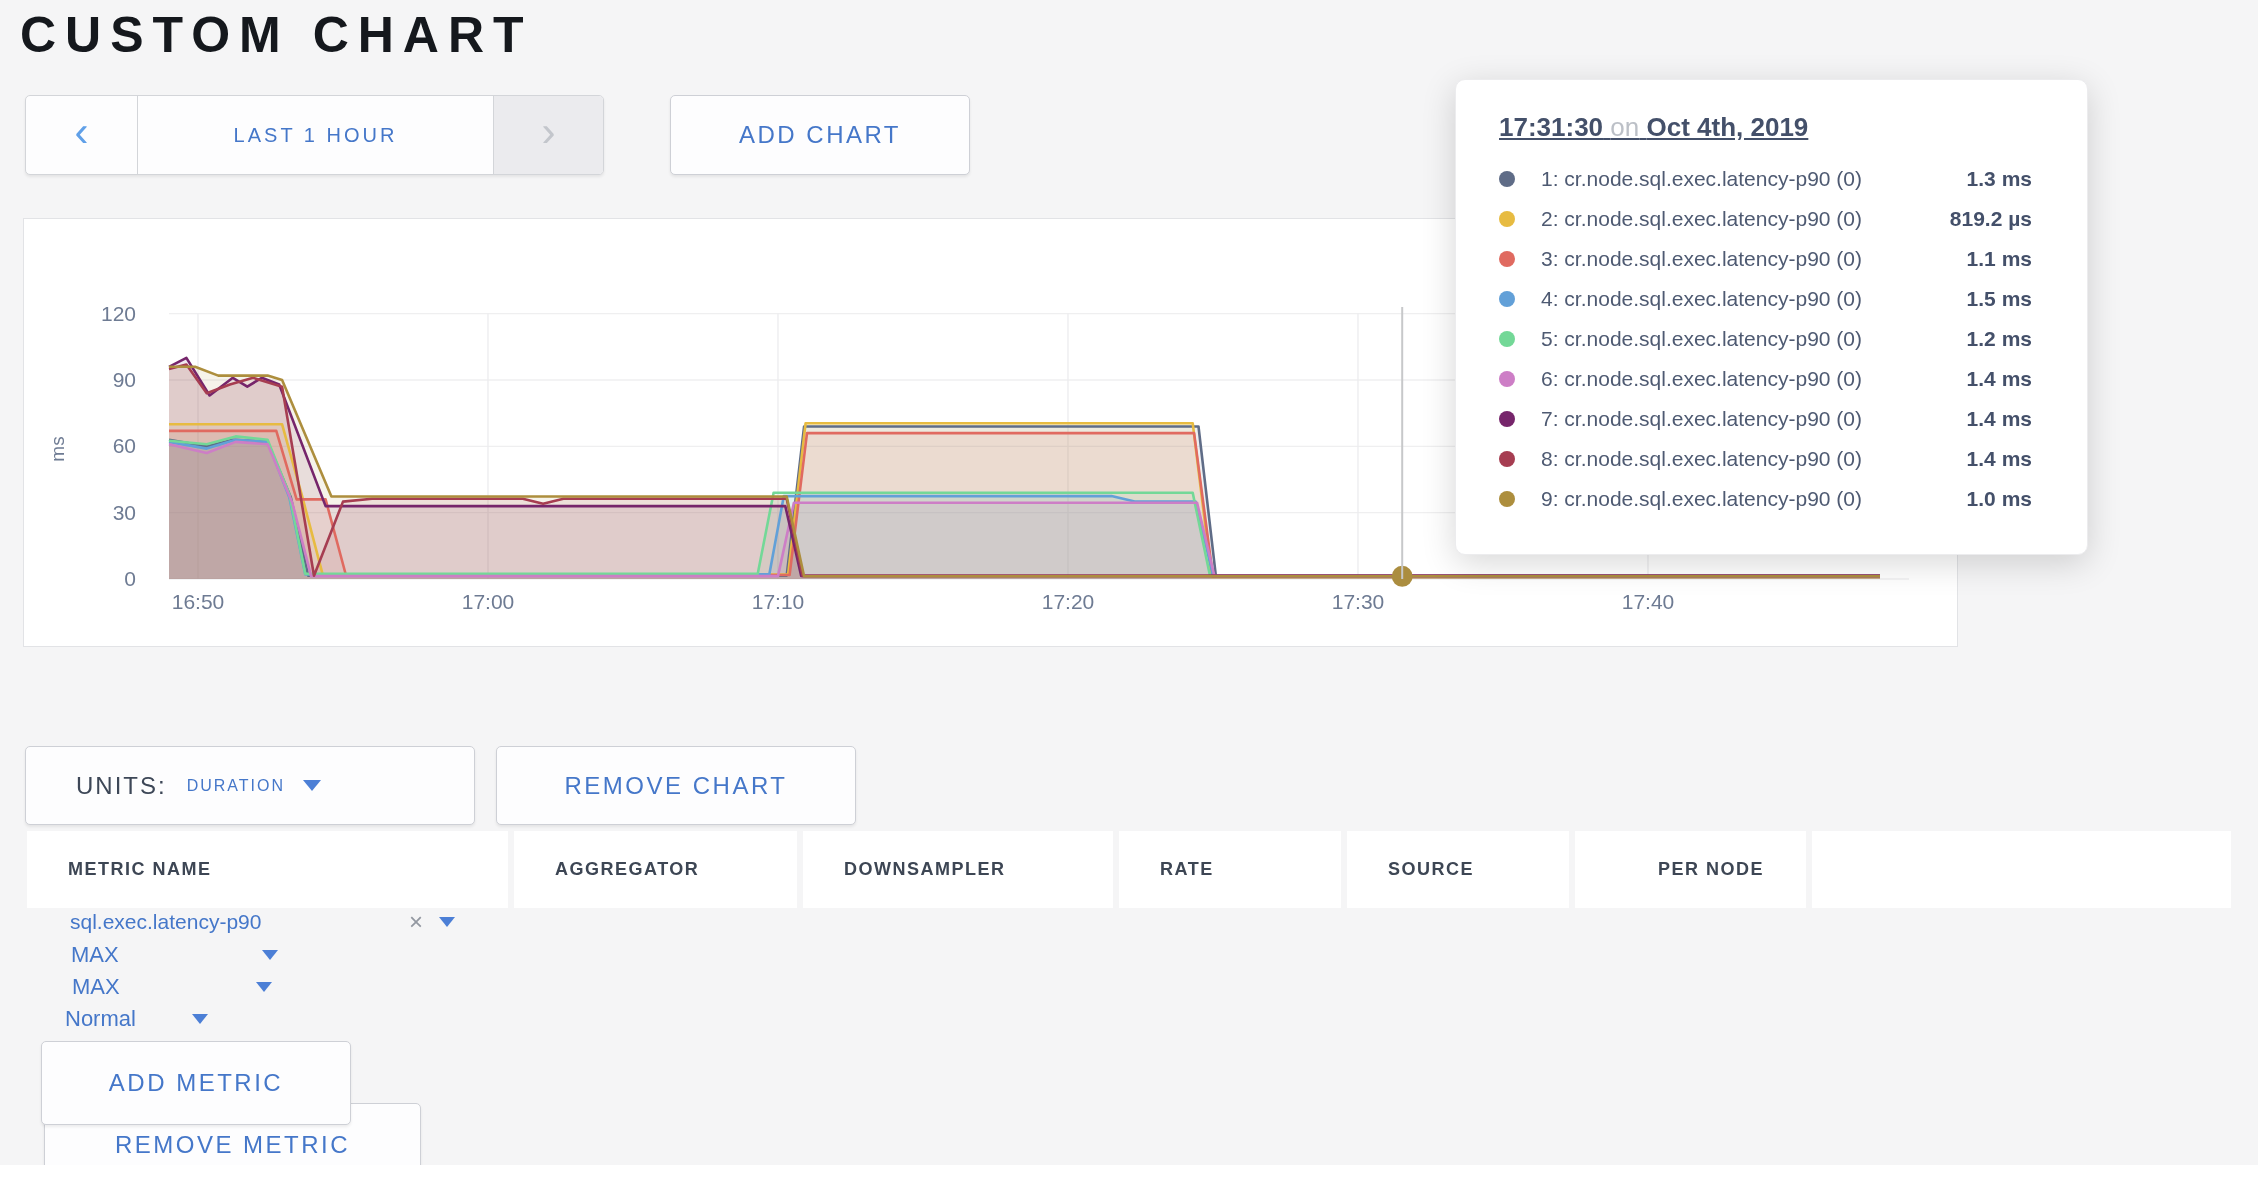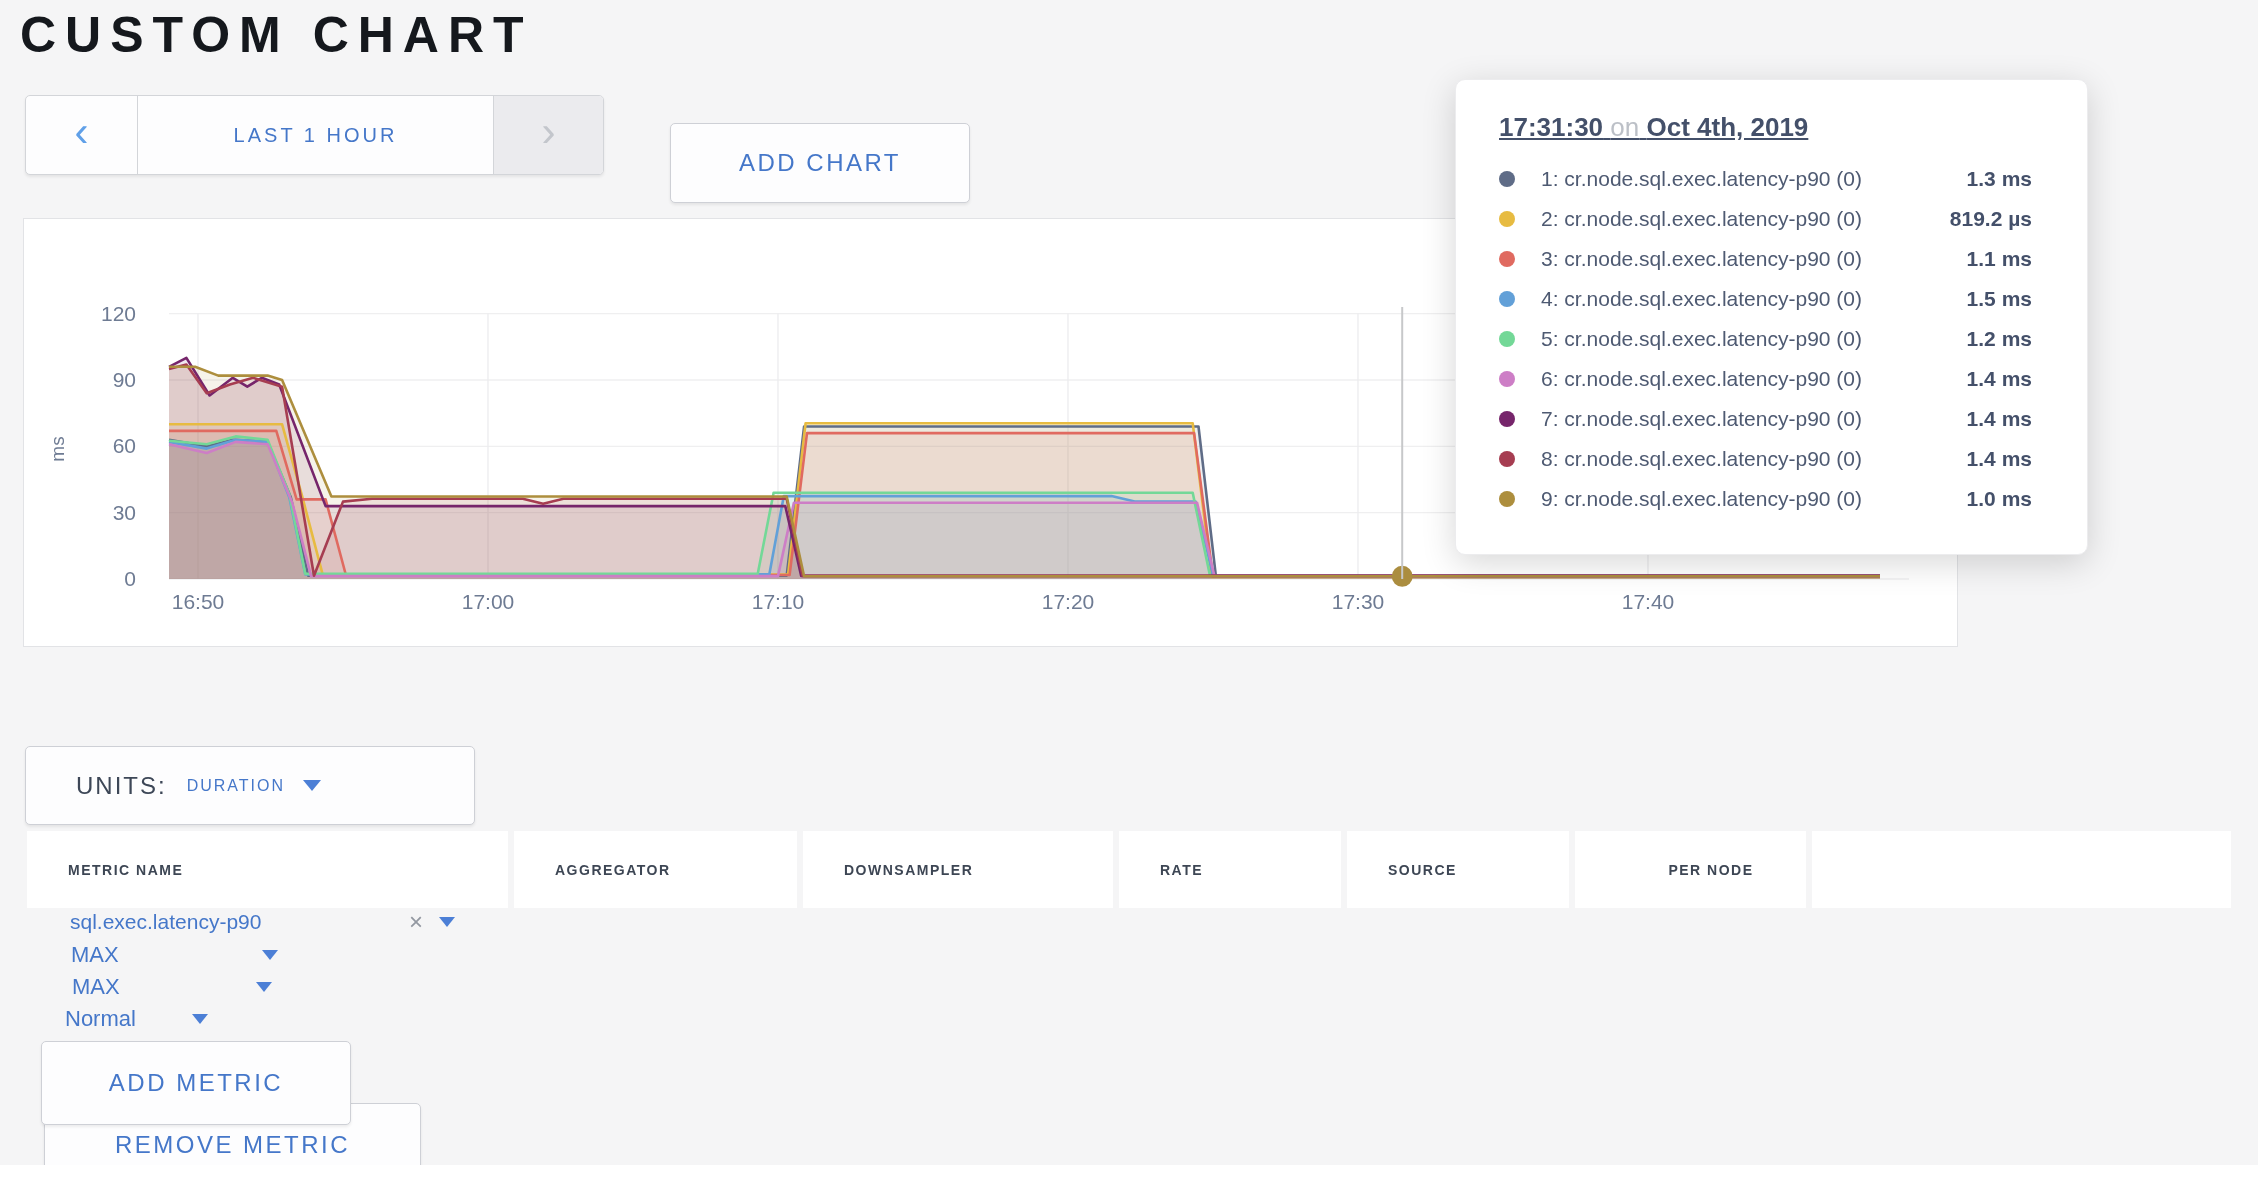--- a/index.html
+++ b/index.html
@@ -25,21 +25,21 @@
   .chevron { font-size:42px; line-height:40px; font-weight:400; padding-bottom:6px; }
   .chev-prev { color:#60a0e8; }
   .chev-next { color:#c3c6cc; }
 
   .btn {
     display:flex; align-items:center; justify-content:center;
     background:#fdfdfe; border:1.5px solid #ced0d6; border-radius:5px;
     color:#4577c9; font-size:24px; letter-spacing:2.5px; font-weight:500;
     box-shadow:0 2px 3px rgba(0,0,0,0.07); cursor:pointer;
   }
-  .add-chart-btn { position:absolute; left:670px; top:95px; width:300px; height:80px;margin-top:28px; }
+  .add-chart-btn { position:absolute; left:670px; top:95px; width:300px; height:80px; }
 
   
   .chart-card {
     position:absolute; left:23px; top:218px; width:1935px; height:429px;
     background:#ffffff; border:1px solid #e2e3e6;
   }
   .chart-card svg { position:absolute; left:0; top:0; }
 
   
   .chart-tooltip {
@@ -65,21 +65,21 @@
   .caret {
     width:0; height:0; border-left:9px solid transparent; border-right:9px solid transparent;
     border-top:11px solid #4c7fd6; display:inline-block; margin-left:18px;
   }
   .remove-chart-btn { position:absolute; left:496px; top:746px; width:360px; height:79px; }
 
   
   .tbl-head { position:absolute; left:27px; top:831px; display:flex; gap:6px; }
   .tbl-head .cell {
     background:#ffffff; height:77px; display:flex; align-items:center;
-    color:#3d4654; font-size:14px; font-weight:700; letter-spacing:1.5px; padding-left:41px;
+    color:#3d4654; font-size:18px; font-weight:700; letter-spacing:1.5px; padding-left:41px;
   }
   .tbl-row { position:absolute; left:27px; top:908px; display:flex; gap:6px; height:104px;flex-direction:column; }
   .tbl-row .cell { display:flex; align-items:center; }
   .c1 { width:481px; } .c2 { width:310px; } .c3 { width:283px; }
   .c4 { width:222px; } .c5 { width:222px; } .c6 { width:231px; } .c7 { width:419px; }
   .blue-val { color:#4577c9; font-size:22px; cursor:pointer; }
   .metric-name { font-size:21px; }
   .clear-x { color:#9398a1; font-size:24px; margin-left:auto; cursor:pointer; }
   .row-caret { margin-left:16px; cursor:pointer; border-left-width:8px; border-right-width:8px; border-top-width:10px; }
   .cell-pad-r1 { padding-right:53px; } .cell-pad-r2 { padding-right:59px; }
@@ -224,20 +224,21 @@
           <span class="tt-value">1.0 ms</span>
         </div>
       </div>
   </div>
 
   <div class="units-box">
     <span class="units-label">UNITS:</span>
     <span class="units-value">DURATION</span>
     <span class="caret"></span>
   </div>
+  <div class="btn remove-chart-btn">REMOVE CHART</div>
 
   <div class="tbl-head">
     <div class="cell c1">METRIC NAME</div>
     <div class="cell c3">AGGREGATOR</div>
     <div class="cell c2">DOWNSAMPLER</div>
     <div class="cell c4">RATE</div>
     <div class="cell c5">SOURCE</div>
     <div class="cell c6">PER NODE</div>
     <div class="cell c7"></div>
   </div>

